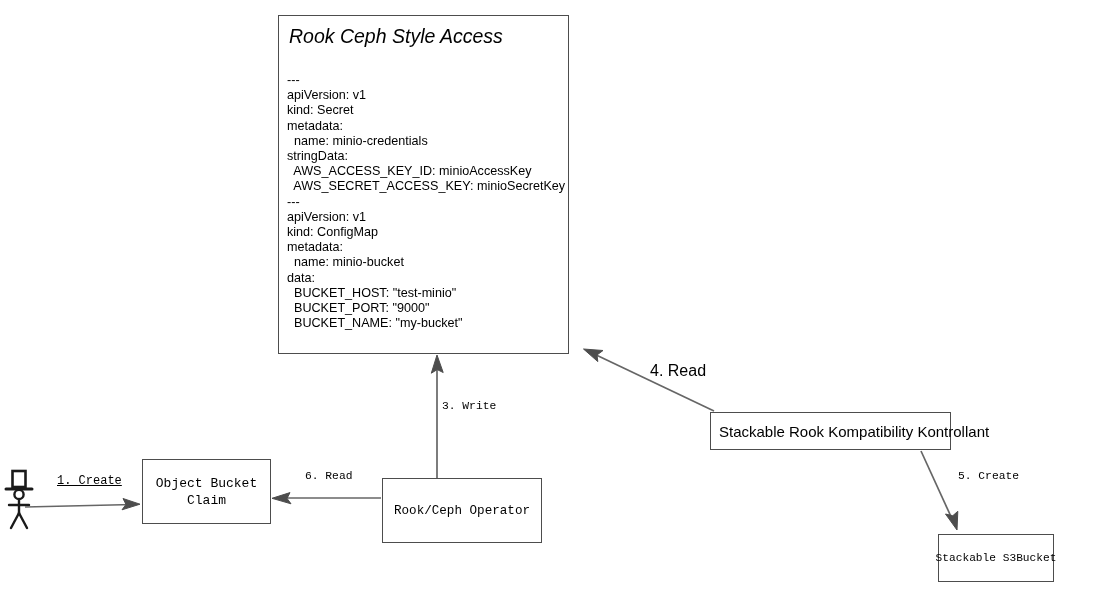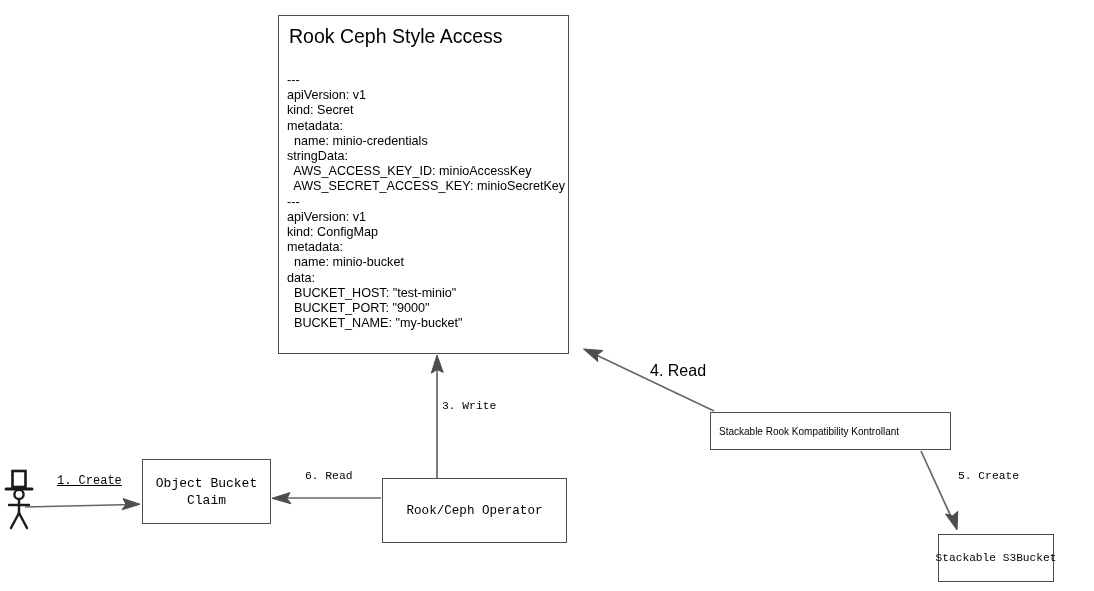--- a/index.html
+++ b/index.html
@@ -36,20 +36,21 @@
     height: 339px;
   }
   #yaml-card .card-title {
     position: absolute;
     left: 10px;
     top: 8px;
     font-size: 19.5px;
     color: #000000;
     white-space: nowrap;
     line-height: 24px;
+    font-style: italic;
   }
   #yaml-card .card-body {
     position: absolute;
     left: 8px;
     top: 57px;
     right: 2px;
     font-size: 12.6px;
     line-height: 15.2px;
     color: #000000;
     white-space: pre;
@@ -68,21 +69,21 @@
   #obc-node .label {
     font-size: 13px;
     line-height: 17px;
     text-align: center;
     color: #000000;
   }
 
   #operator-node {
     left: 382px;
     top: 478px;
-    width: 185px;
+    width: 160px;
     height: 65px;
     display: flex;
     align-items: center;
     justify-content: center;
   }
   #operator-node .label {
     font-size: 12.6px;
     text-align: center;
     color: #000000;
     white-space: nowrap;
@@ -90,21 +91,21 @@
 
   #kontrollant-node {
     left: 710px;
     top: 412px;
     width: 241px;
     height: 38px;
     display: flex;
     align-items: center;
   }
   #kontrollant-node .label {
-    font-size: 10px;
+    font-size: 15px;
     color: #000000;
     white-space: nowrap;
     padding-left: 8px;
   }
 
   #s3bucket-node {
     left: 938px;
     top: 534px;
     width: 116px;
     height: 48px;

